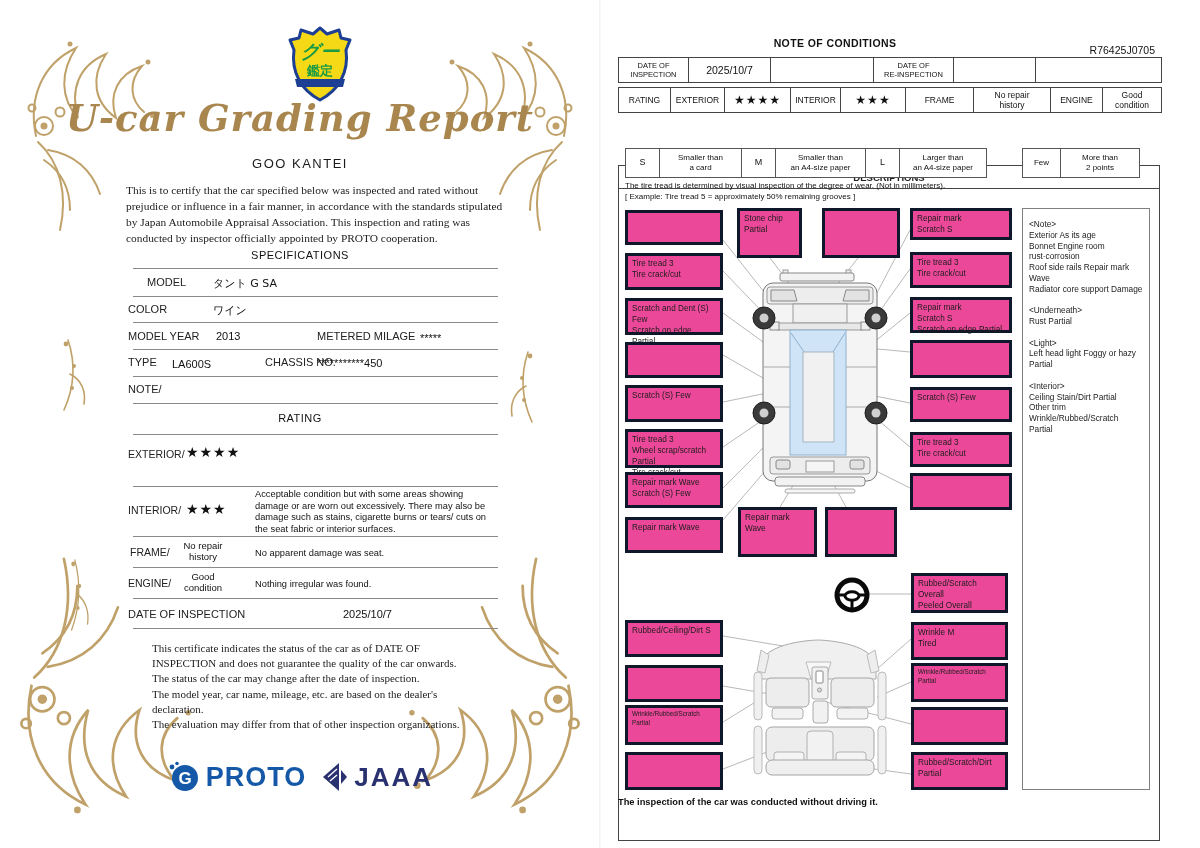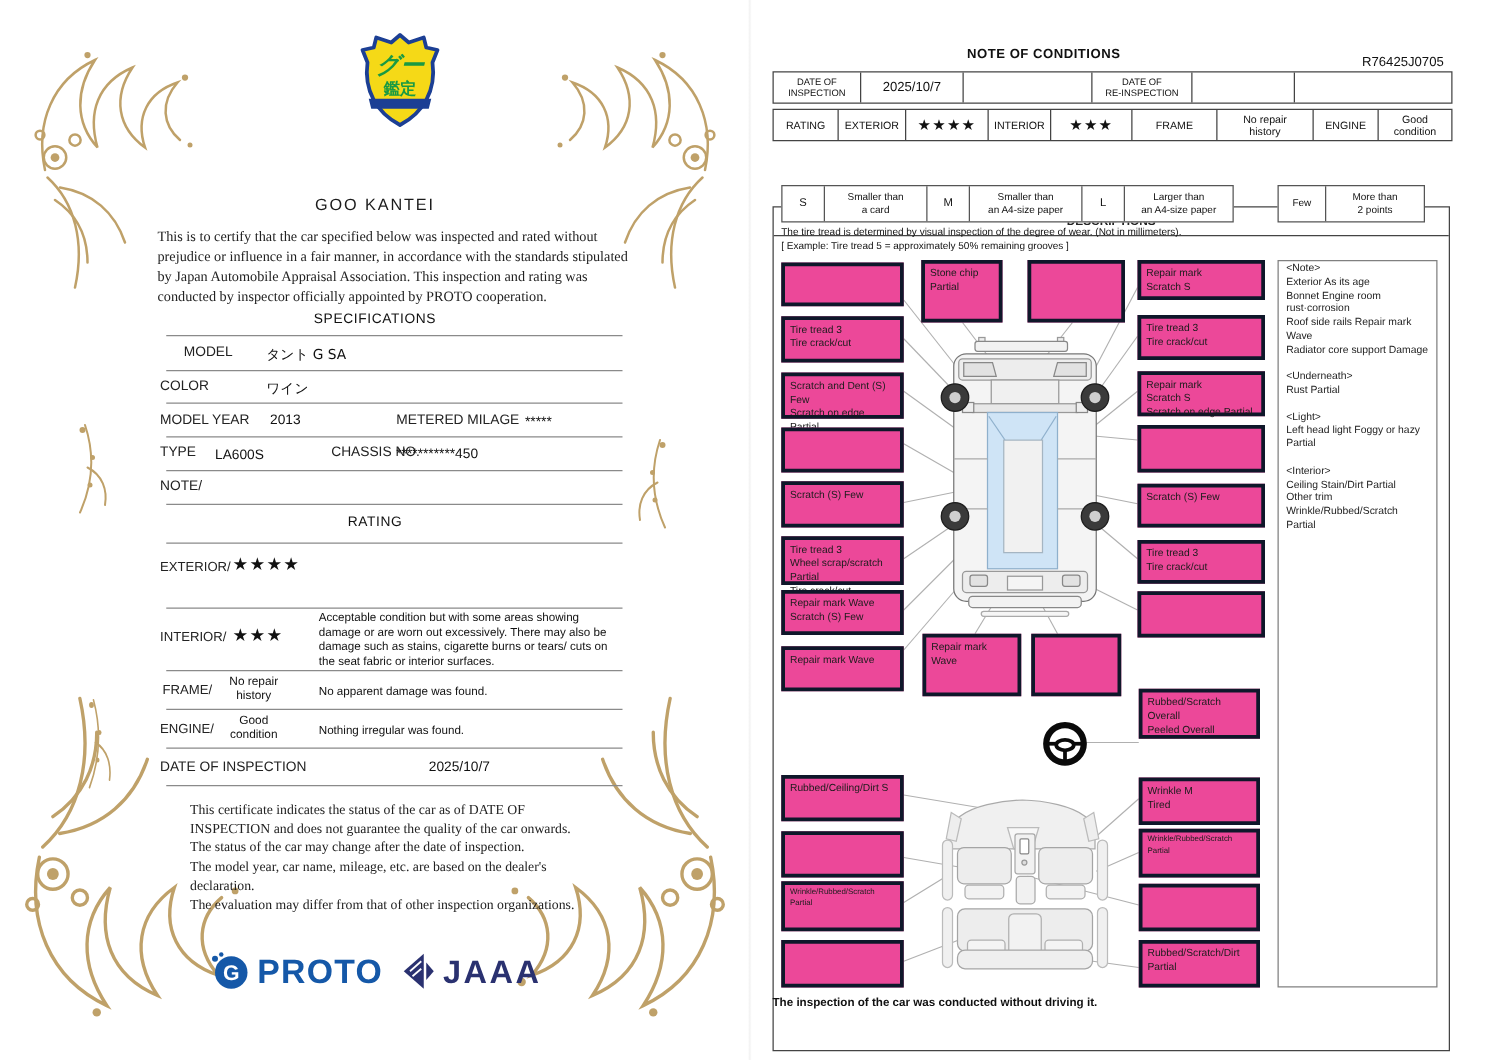--- a/index.html
+++ b/index.html
@@ -52,21 +52,21 @@
   .ltbl{position:absolute;display:flex;border:1px solid #555;background:#fff;box-sizing:border-box;}
   .lc{box-sizing:border-box;border-right:1px solid #555;display:flex;align-items:center;justify-content:center;
       text-align:center;font-size:8px;line-height:1.25;color:#111;}
   .lc:last-child{border-right:none;}
   .lc-letter{font-size:9px;}
   .tire-note{position:absolute;left:25px;top:181px;width:390px;font-size:8px;line-height:1.35;color:#111;}
   .ab{position:absolute;border:3px solid #0f172a;background:#ec4899;box-sizing:border-box;
       font-size:8.2px;line-height:1.35;padding:2px 4px;color:#1c1c1c;z-index:3;}
   .ab-sm{font-size:6.3px;}
   .notes{position:absolute;left:422px;top:208px;width:128px;height:582px;border:1px solid #808080;
-         box-sizing:border-box;font-size:8.3px;line-height:1.3;padding:0 6px;color:#1c1c1c;z-index:3;}
+         box-sizing:border-box;font-size:8.3px;line-height:1.3;padding:10px 6px;color:#1c1c1c;z-index:3;}
   .rp-foot{position:absolute;left:18px;top:797px;font-size:9.3px;font-weight:700;color:#111;}
   svg.layer{position:absolute;left:0;top:0;pointer-events:none;z-index:2;}
   svg.deco{position:absolute;left:0;top:0;pointer-events:none;z-index:0;}
 </style>
 </head>
 <body>
 
 <div id="stage">
 <div class="seam"></div>
 
@@ -104,20 +104,21 @@
     <use href="#sprig" transform="translate(70,560) scale(0.8,1)"></use>
   </svg>
 
   <svg class="abs" style="left:287px;top:25px" width="66" height="78" viewBox="0 0 66 78">
     <path d="M33,3 L40,9 L52,5 L54,13 L63,15 L59,25 C62,47 52,65 33,75 C14,65 4,47 7,25 L3,15 L12,13 L14,5 L26,9 Z" fill="#f5d917" stroke="#1c3f94" stroke-width="3" stroke-linejoin="round"></path>
     <text x="33" y="33" text-anchor="middle" font-size="19" font-style="italic" font-weight="bold" fill="#199a43" font-family="'DejaVu Sans',sans-serif">グー</text>
     <text x="33" y="50" text-anchor="middle" font-size="13" font-weight="bold" fill="#199a43" font-family="'DejaVu Sans',sans-serif">鑑定</text>
     <path d="M8,54 L58,54 L56,62 L10,62 Z" fill="#1c3f94"></path>
   </svg>
 
+  <div class="lp-title">U-car Grading Report</div>
   <div class="lp-sub">GOO KANTEI</div>
   <div class="lp-intro pre">This is to certify that the car specified below was inspected and rated without
 prejudice or influence in a fair manner, in accordance with the standards stipulated
 by Japan Automobile Appraisal Association. This inspection and rating was
 conducted by inspector officially appointed by PROTO cooperation.</div>
 
   <div class="lp-h" style="top:249px">SPECIFICATIONS</div>
   <div class="hline" style="top:268px"></div>
   <div class="lp-text" style="left:147px;top:276px">MODEL</div>
   <div class="lp-val" style="left:213px;top:276px;font-family:'DejaVu Sans',sans-serif">タント G SA</div>
@@ -146,21 +147,21 @@
   <div class="lp-rlabel" style="left:128px;top:504px">INTERIOR/</div>
   <div class="lp-stars" style="left:186px;top:501px">★★★</div>
   <div class="lp-desc pre" style="left:255px;top:489px">Acceptable condition but with some areas showing
 damage or are worn out excessively. There may also be
 damage such as stains, cigarette burns or tears/ cuts on
 the seat fabric or interior surfaces.</div>
   <div class="hline" style="top:536px"></div>
   <div class="lp-rlabel" style="left:130px;top:546px">FRAME/</div>
   <div class="lp-rval pre" style="left:172px;top:540px">No repair
 history</div>
-  <div class="lp-desc" style="left:255px;top:548px">No apparent damage was found.</div>
+  <div class="lp-desc" style="left:255px;top:548px">No apparent damage was seat.</div>
   <div class="hline" style="top:567px"></div>
   <div class="lp-rlabel" style="left:128px;top:577px">ENGINE/</div>
   <div class="lp-rval pre" style="left:172px;top:571px">Good
 condition</div>
   <div class="lp-desc" style="left:255px;top:579px">Nothing irregular was found.</div>
   <div class="hline" style="top:598px"></div>
   <div class="lp-text" style="left:128px;top:608px">DATE OF INSPECTION</div>
   <div class="lp-val" style="left:343px;top:608px">2025/10/7</div>
   <div class="hline" style="top:628px"></div>
 
@@ -397,21 +398,21 @@
 &lt;Light&gt;
 Left head light Foggy or hazy
 Partial
 
 &lt;Interior&gt;
 Ceiling Stain/Dirt Partial
 Other trim
 Wrinkle/Rubbed/Scratch
 Partial</div>
 
-  <div class="ab pre" style="left:311px;top:551px;width:97px;height:40px">Rubbed/Scratch Overall
+  <div class="ab pre" style="left:311px;top:573px;width:97px;height:40px">Rubbed/Scratch Overall
 Peeled Overall</div>
   <div class="ab pre" style="left:25px;top:620px;width:98px;height:37px">Rubbed/Ceiling/Dirt S</div>
   <div class="ab pre" style="left:25px;top:665px;width:98px;height:37px"></div>
   <div class="ab ab-sm pre" style="left:25px;top:705px;width:98px;height:40px">Wrinkle/Rubbed/Scratch Partial</div>
   <div class="ab pre" style="left:25px;top:752px;width:98px;height:38px"></div>
   <div class="ab pre" style="left:311px;top:622px;width:97px;height:38px">Wrinkle M
 Tired</div>
   <div class="ab ab-sm pre" style="left:311px;top:663px;width:97px;height:39px">Wrinkle/Rubbed/Scratch Partial</div>
   <div class="ab pre" style="left:311px;top:707px;width:97px;height:38px"></div>
   <div class="ab pre" style="left:311px;top:752px;width:97px;height:38px">Rubbed/Scratch/Dirt Partial</div>

